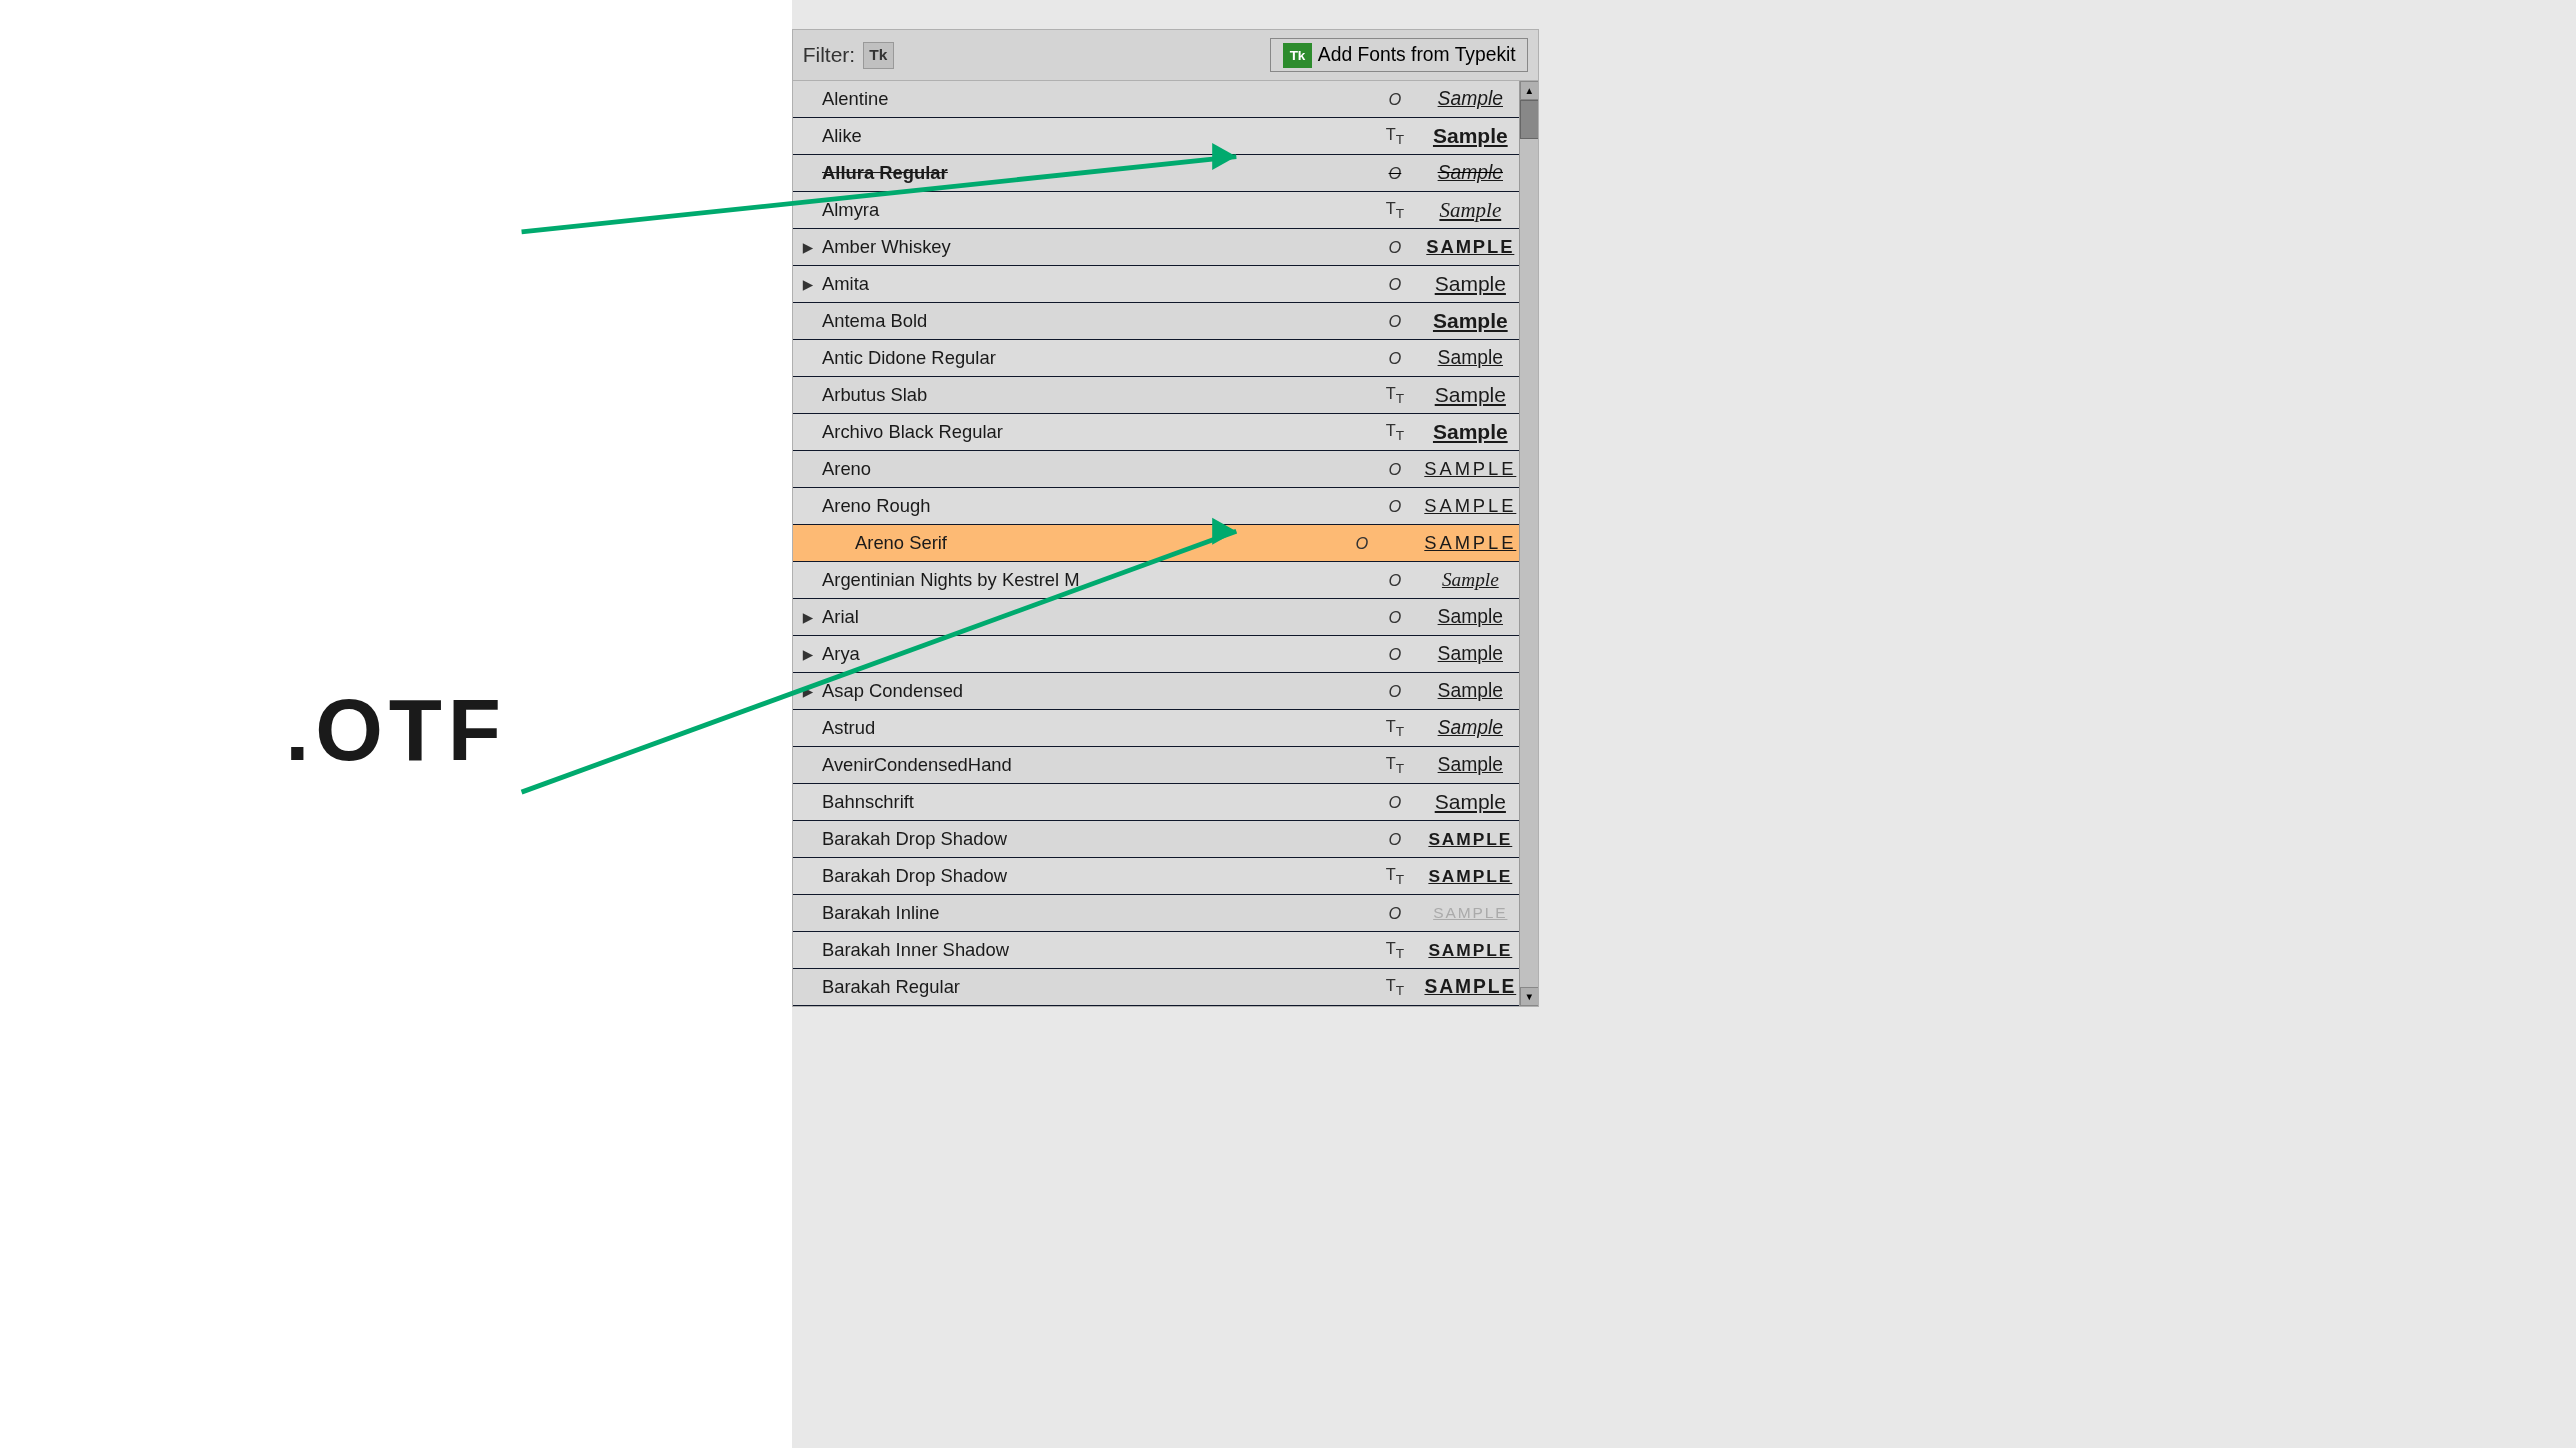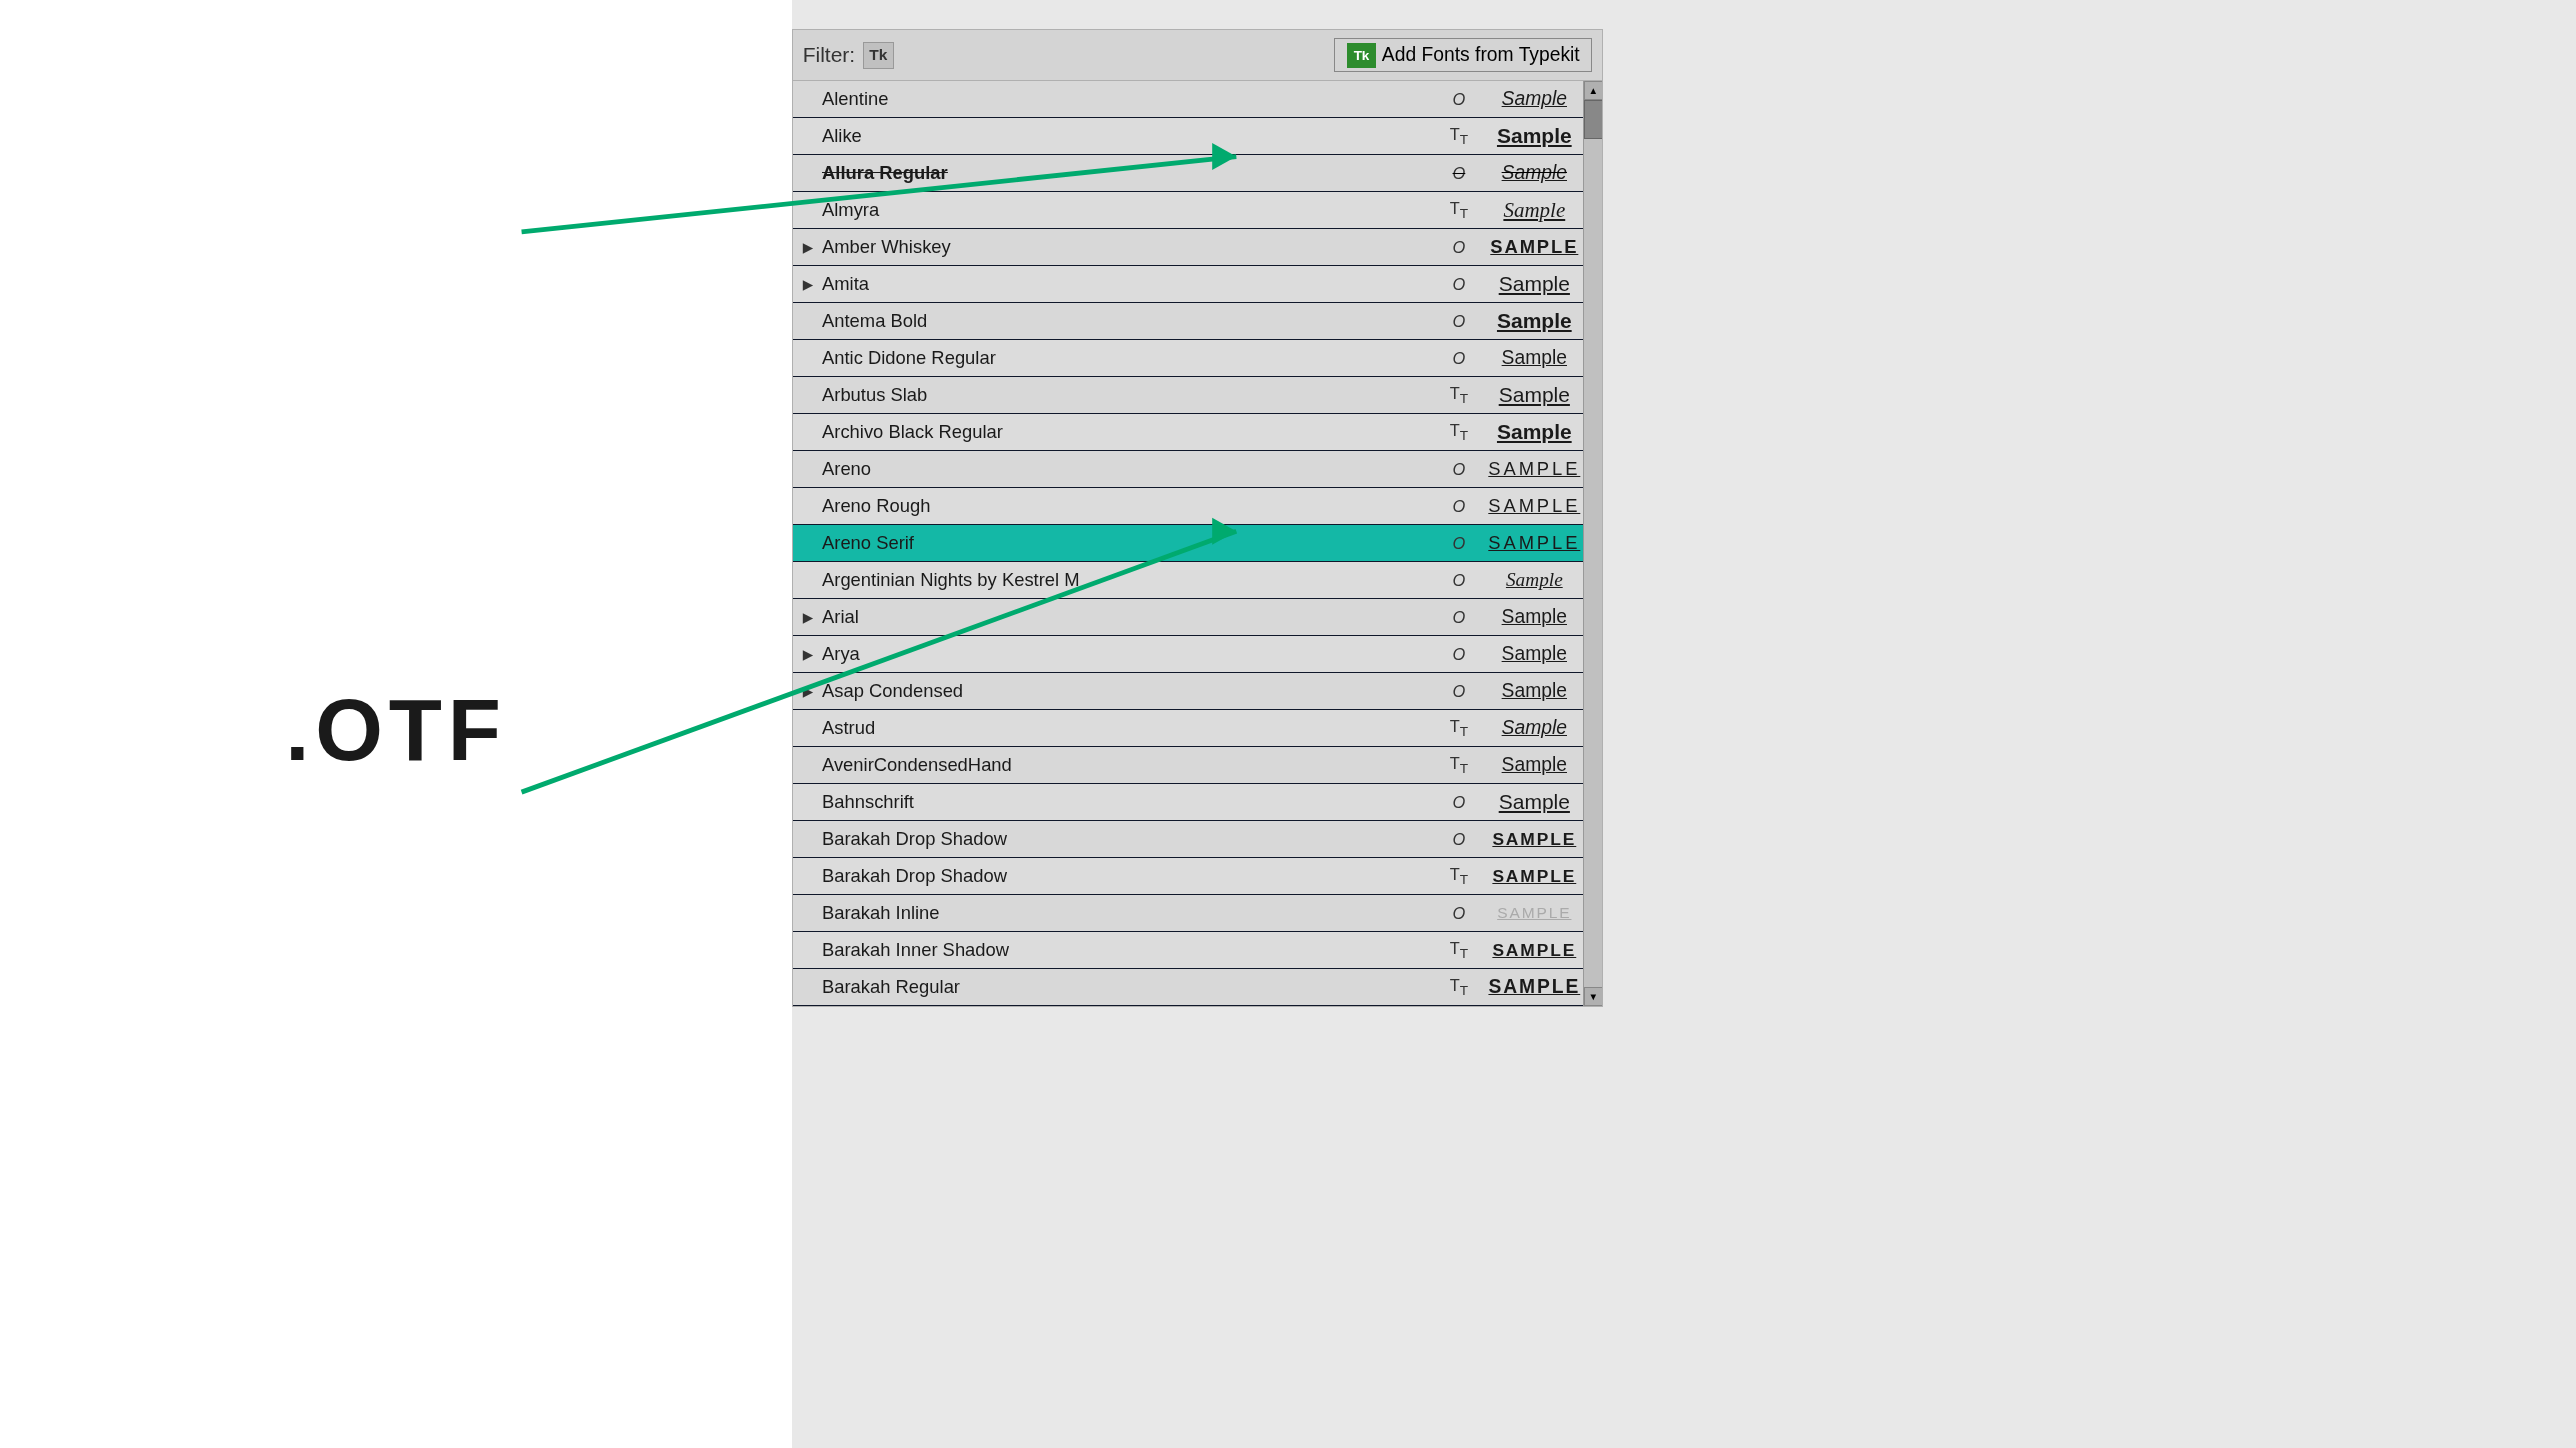--- a/index.html
+++ b/index.html
@@ -64,21 +64,21 @@
       width: 1784px;
       height: 1449px;
       background: #e8e8e8;
     }
 
     
     .font-panel {
       position: absolute;
       left: 792px;
       top: 29px;
-      width: 811px;
+      width: 747px;
       background: #d4d4d4;
       border: 1px solid #b0b0b0;
     }
 
     .filter-bar {
       display: flex;
       align-items: center;
       padding: 7.7px 9.7px;
       background: #d4d4d4;
       border-bottom: 1px solid #b0b0b0;
@@ -138,21 +138,22 @@
       height: 37px;
       border-bottom: 1px solid #0f172a;
       background: #dcdcdc;
     }
 
     .font-row:nth-child(odd) {
       background: #d8d8d8;
     }
 
     .font-row.selected {
-      background: #14b8a6;
+      background: #fdba74;
+      gap: 33px;
     }
 
     .font-name {
       font-size: 18.4px;
       color: #1a1a1a;
       flex: 1;
       white-space: nowrap;
       overflow: hidden;
     }
 

